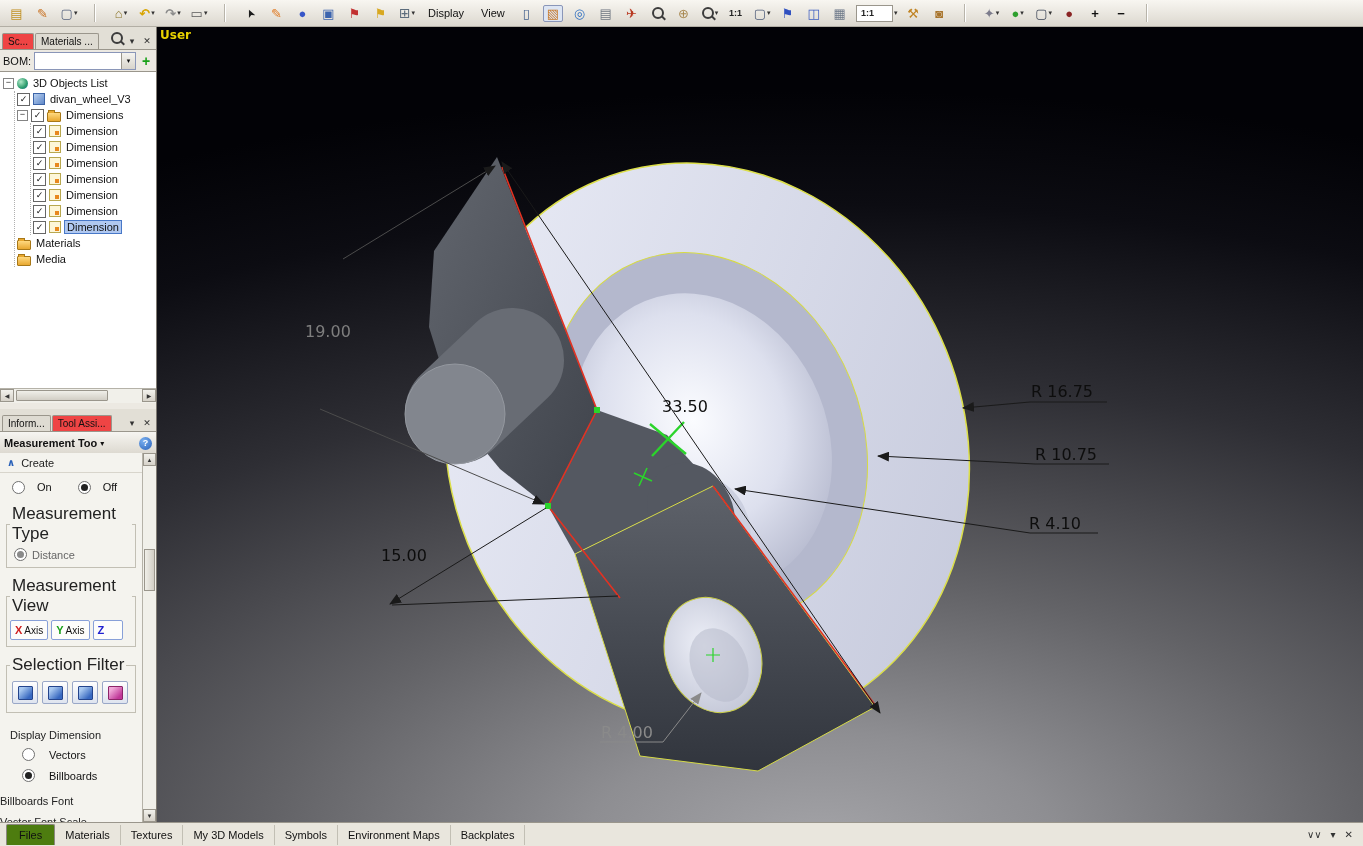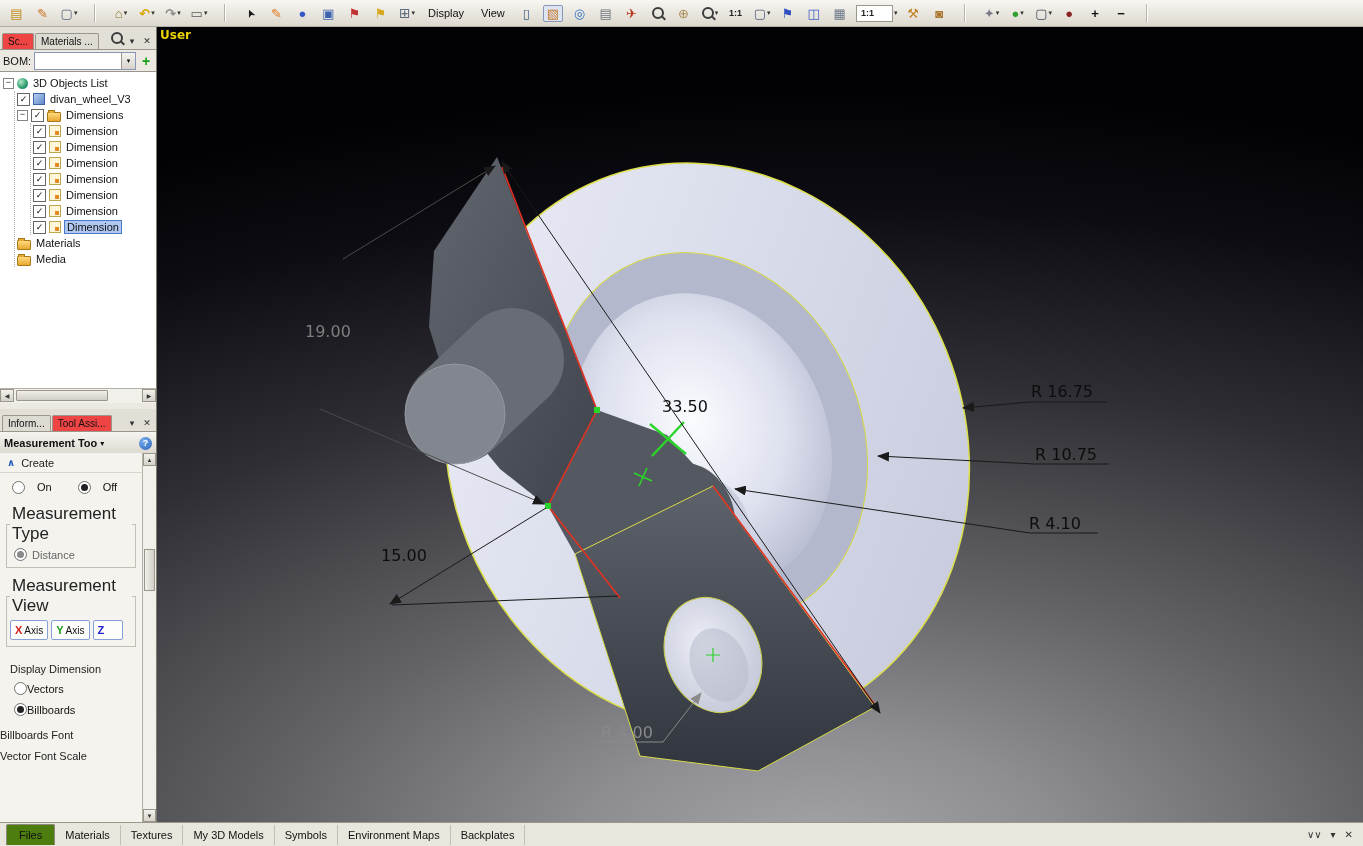--- a/index.html
+++ b/index.html
@@ -96,21 +96,21 @@
   .ax{font-weight:bold;font-size:11px}
   .ax.x{color:#d02020}.ax.y{color:#18a018}.ax.z{color:#2020d0}
   .axbtn.zcut{width:20px;overflow:hidden}
   .filtrow{display:flex;gap:4px;padding:2px}
   .fbtn{width:24px;height:21px;border:1px solid #9aa8c8;background:linear-gradient(#fefefe,#dfe4ef);
     display:flex;align-items:center;justify-content:center;border-radius:2px}
   .scube{width:13px;height:12px;background:linear-gradient(135deg,#a8c8f0 20%,#3868c0 80%);
     border:1px solid #24448c;border-radius:1px}
   .scube.pink{background:linear-gradient(135deg,#f0a8d8 20%,#c03898 80%);border-color:#8c2468}
   .dd-label{padding:8px 0 3px 10px;color:#222}
-  .onrow{display:flex;align-items:center;gap:0;padding:4px 0 4px 14px}
+  .onrow{display:flex;align-items:center;gap:14px;padding:4px 0 4px 22px}
   .rlabelrow{text-align:left;padding:9px 18px 0 0;color:#222}
   .vscroll{position:absolute;top:44px;right:0;width:13px;bottom:0;background:#f1f0ea;border-left:1px solid #b5b2a8}
   .vbtn{position:absolute;left:0;right:0;height:13px;background:linear-gradient(#f2f1ec,#d6d2c9);
     border:1px solid #9a968c;font-size:6px;display:flex;align-items:center;justify-content:center;color:#333;box-sizing:border-box}
   .vbtn.top{top:0}.vbtn.bot{bottom:0}
   .vthumb{position:absolute;left:1px;right:1px;top:26%;height:42px;background:linear-gradient(90deg,#f0efe9,#d2cec5);
     border:1px solid #9a968c;box-sizing:border-box}
 
   
   .viewport{position:absolute;left:157px;top:27px;right:0;bottom:24px;overflow:hidden;
@@ -483,20 +483,37 @@
             <span class="axbtn">
               <b class="ax y">Y</b>
               <span>Axis</span>
             </span>
             <span class="axbtn zcut">
               <b class="ax z">Z</b>
             </span>
           </div>
         </fieldset>
 
+        <fieldset>
+          <legend>Selection Filter</legend>
+          <div class="filtrow">
+            <span class="fbtn">
+                <span class="scube"></span>
+              </span>
+            <span class="fbtn">
+                <span class="scube"></span>
+              </span>
+            <span class="fbtn">
+                <span class="scube"></span>
+              </span>
+            <span class="fbtn">
+                <span class="scube pink"></span>
+              </span>
+          </div>
+        </fieldset>
 
         <div class="dd-label">Display Dimension</div>
         <div class="onrow">
           <span class="radio"></span>
           <span class="rlab">Vectors</span>
         </div>
         <div class="onrow">
           <span class="radio sel"></span>
           <span class="rlab">Billboards</span>
         </div>

